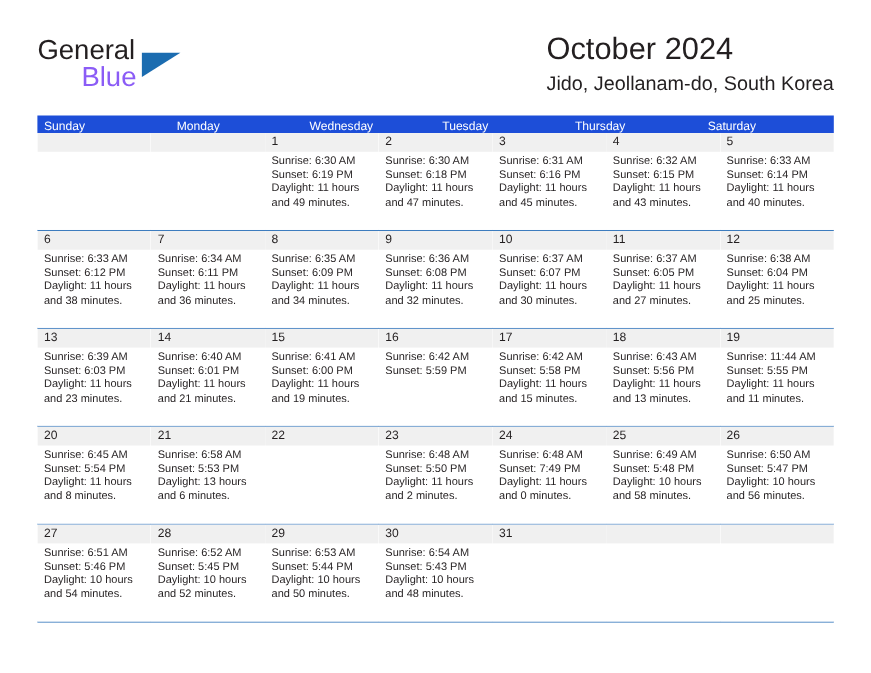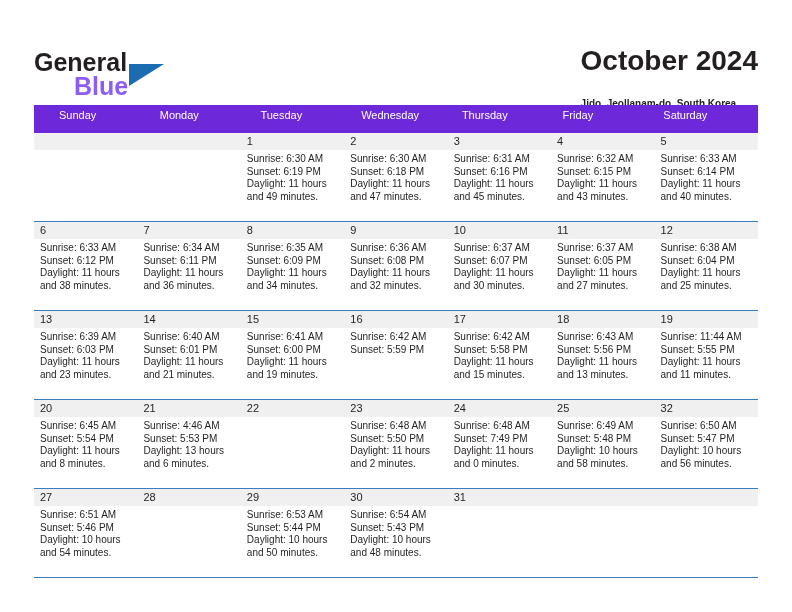--- a/index.html
+++ b/index.html
@@ -18,24 +18,23 @@
     position: relative;
     width: 792px;
     height: 612px;
     box-sizing: border-box;
   }
 
   
   .header {
     position: absolute;
     left: 34px;
-    top: 44px;
+    top: 28px;
     right: 34px;
     height: 66px;
-    font-weight: bold;
   }
   .logo {
     position: absolute;
     left: 0;
     top: 4px;
     width: 230px;
     height: 58px;
   }
   .logo-general {
     font-size: 25px;
@@ -69,39 +68,38 @@
     top: 0;
     text-align: left;
   }
   .cal-title {
     font-size: 28px;
     color: #231f20;
     line-height: 34px;
     white-space: nowrap;
   }
   .cal-subtitle {
-    font-size: 10px;
+    font-size: 18px;
     color: #231f20;
     line-height: 20px;
-    margin-top: 16px;
+    margin-top: 4px;
     white-space: nowrap;
   }
 
   
   .calendar {
     position: absolute;
     left: 34px;
     top: 105px;
     width: 724px;
   }
   .dow-row {
     display: flex;
-    background: #6d28d9;
-    height: 28px;
-    padding-left: 19px;
+    background: #1d4ed8;
+    height: 16px;
   }
   .dow {
     flex: 1 1 0;
     color: #ffffff;
     font-size: 11px;
     line-height: 20px;
     padding-left: 6px;
     box-sizing: border-box;
     white-space: nowrap;
   }
@@ -156,24 +154,23 @@
       <div class="cal-subtitle">Jido, Jeollanam-do, South Korea</div>
     </div>
 
   </div>
 
   <div class="calendar">
 
     <div class="dow-row">
       <div class="dow">Sunday</div>
       <div class="dow">Monday</div>
+      <div class="dow">Wednesday</div>
       <div class="dow">Tuesday</div>
-      <div class="dow">Wednesday</div>
       <div class="dow">Thursday</div>
-      <div class="dow">Friday</div>
       <div class="dow">Saturday</div>
     </div>
 
     <div id="weeks-container">
         <div class="week">
           <div class="cell empty">
             <div class="daynum-band"></div>
           </div>
           <div class="cell empty">
             <div class="daynum-band"></div>
@@ -339,21 +336,21 @@
             <div class="daynum-band">20</div>
             <div class="cell-body">
               <div>Sunrise: 6:45 AM</div>
               <div>Sunset: 5:54 PM</div>
               <div class="daylight">Daylight: 11 hours and 8 minutes.</div>
             </div>
           </div>
           <div class="cell">
             <div class="daynum-band">21</div>
             <div class="cell-body">
-              <div>Sunrise: 4:46 AM</div>
+              <div>Sunrise: 6:58 AM</div>
               <div>Sunset: 5:53 PM</div>
               <div class="daylight">Daylight: 13 hours and 6 minutes.</div>
             </div>
           </div>
           <div class="cell">
             <div class="daynum-band">22</div>
           </div>
           <div class="cell">
             <div class="daynum-band">23</div>
             <div class="cell-body">
@@ -372,39 +369,44 @@
           </div>
           <div class="cell">
             <div class="daynum-band">25</div>
             <div class="cell-body">
               <div>Sunrise: 6:49 AM</div>
               <div>Sunset: 5:48 PM</div>
               <div class="daylight">Daylight: 10 hours and 58 minutes.</div>
             </div>
           </div>
           <div class="cell">
-            <div class="daynum-band">32</div>
+            <div class="daynum-band">26</div>
             <div class="cell-body">
               <div>Sunrise: 6:50 AM</div>
               <div>Sunset: 5:47 PM</div>
               <div class="daylight">Daylight: 10 hours and 56 minutes.</div>
             </div>
           </div>
         </div>
         <div class="week">
           <div class="cell">
             <div class="daynum-band">27</div>
             <div class="cell-body">
               <div>Sunrise: 6:51 AM</div>
               <div>Sunset: 5:46 PM</div>
               <div class="daylight">Daylight: 10 hours and 54 minutes.</div>
             </div>
           </div>
           <div class="cell">
             <div class="daynum-band">28</div>
+            <div class="cell-body">
+              <div>Sunrise: 6:52 AM</div>
+              <div>Sunset: 5:45 PM</div>
+              <div class="daylight">Daylight: 10 hours and 52 minutes.</div>
+            </div>
           </div>
           <div class="cell">
             <div class="daynum-band">29</div>
             <div class="cell-body">
               <div>Sunrise: 6:53 AM</div>
               <div>Sunset: 5:44 PM</div>
               <div class="daylight">Daylight: 10 hours and 50 minutes.</div>
             </div>
           </div>
           <div class="cell">

